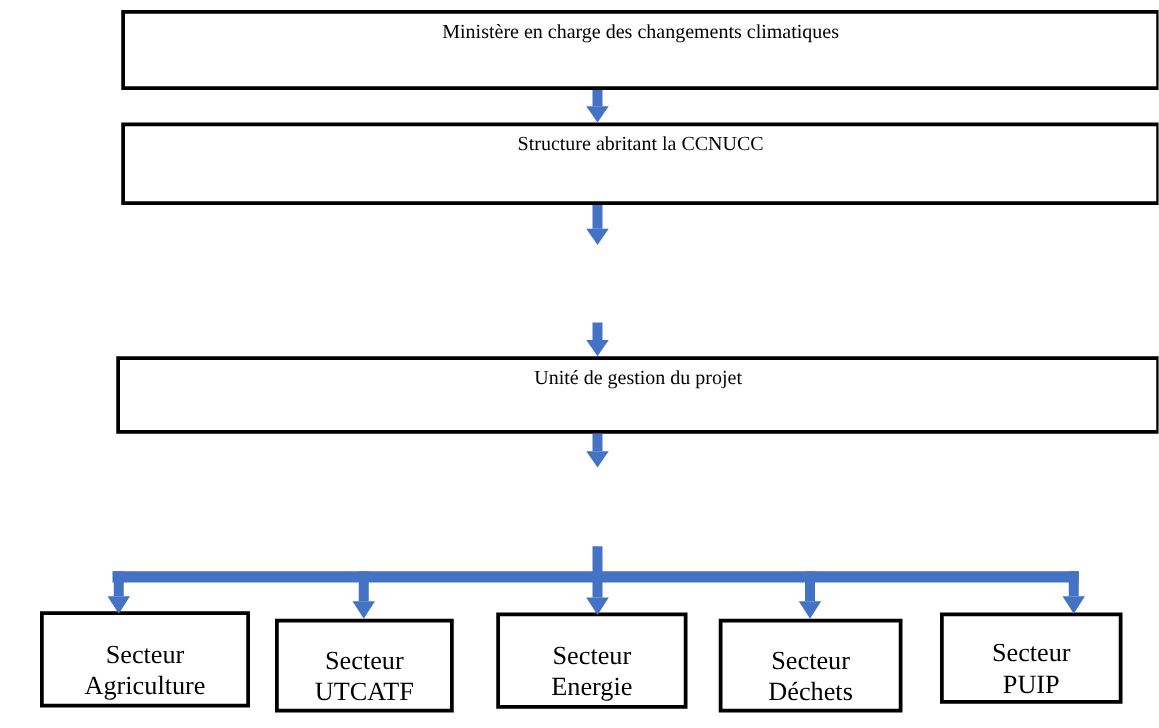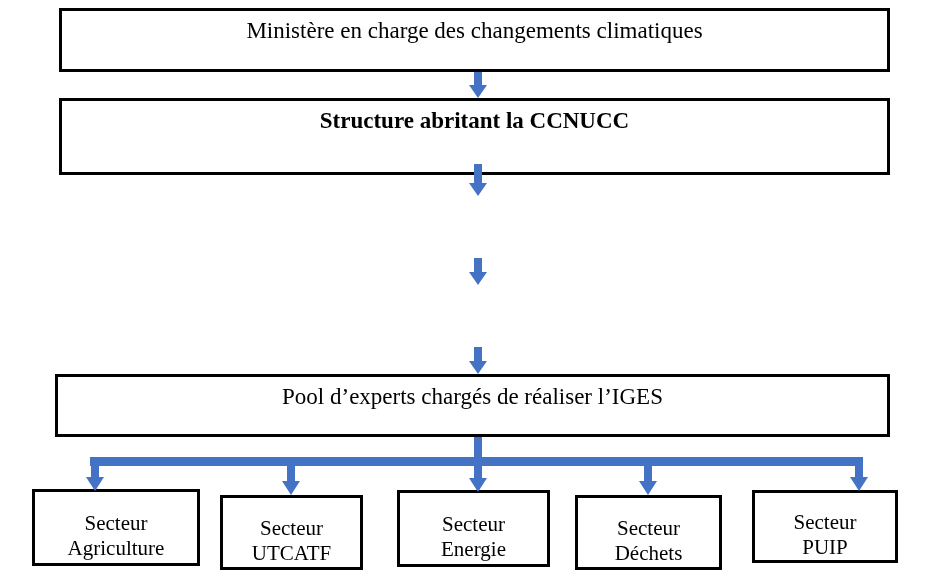--- a/index.html
+++ b/index.html
@@ -25,22 +25,23 @@
     border: 3px solid #000000;
     background: #ffffff;
     display: flex;
     justify-content: center;
     align-items: flex-start;
     text-align: center;
     line-height: 1.18;
     white-space: pre-line;
   }
   .node.level-node {
-    font-size: 23px;
+    font-size: 16px;
     padding-top: 6px;
+    margin-left: 38px;
   }
   .node.sector-node {
     font-size: 21px;
     border-width: 3px;
     align-items: center;
     padding-top: 16px;
   }
   .node .label {
     display: block;
     width: 100%;
@@ -105,44 +106,44 @@
 
   <div class="node level-node" style="left:59px; top:8px; width:831px; height:64px;">
     <span class="label">Ministère en charge des changements climatiques</span>
   </div>
 
   <div class="arrow-v" style="left:468px; top:72px; width:20px; height:26px;">
     <span class="stem" style="width:8px; height:13px;"></span>
     <span class="head"></span>
   </div>
 
-  <div class="node level-node" style="left:59px; top:98px; width:831px; height:77px;font-weight:bold;">
+  <div class="node level-node" style="left:59px; top:98px; width:831px; height:66px;">
     <span class="label">Structure abritant  la CCNUCC</span>
   </div>
 
   <div class="arrow-v" style="left:468px; top:164px; width:20px; height:32px;">
     <span class="stem" style="width:8px; height:19px;"></span>
     <span class="head"></span>
   </div>
 
 
   <div class="arrow-v" style="left:468px; top:258px; width:20px; height:27px;">
     <span class="stem" style="width:8px; height:14px;"></span>
     <span class="head"></span>
   </div>
 
+  <div class="node level-node" style="left:55px; top:285px; width:835px; height:62px;">
+    <span class="label">Unité de gestion du projet</span>
+  </div>
 
   <div class="arrow-v" style="left:468px; top:347px; width:20px; height:27px;">
     <span class="stem" style="width:8px; height:14px;"></span>
     <span class="head"></span>
   </div>
 
-  <div class="node level-node" style="left:55px; top:374px; width:835px; height:63px;">
-    <span class="label">Pool d’experts chargés de réaliser l’IGES</span>
-  </div>
 
   <div class="dist-bar" style="left:90px; top:457px; width:773px; height:9px;"></div>
 
   <div class="dist-drop" style="left:85px; top:457px; width:20px; height:34px;">
     <span class="stem" style="height:20px;"></span>
     <span class="head"></span>
   </div>
 
   <div class="dist-drop" style="left:281px; top:457px; width:20px; height:38px;">
     <span class="stem" style="height:24px;"></span>

